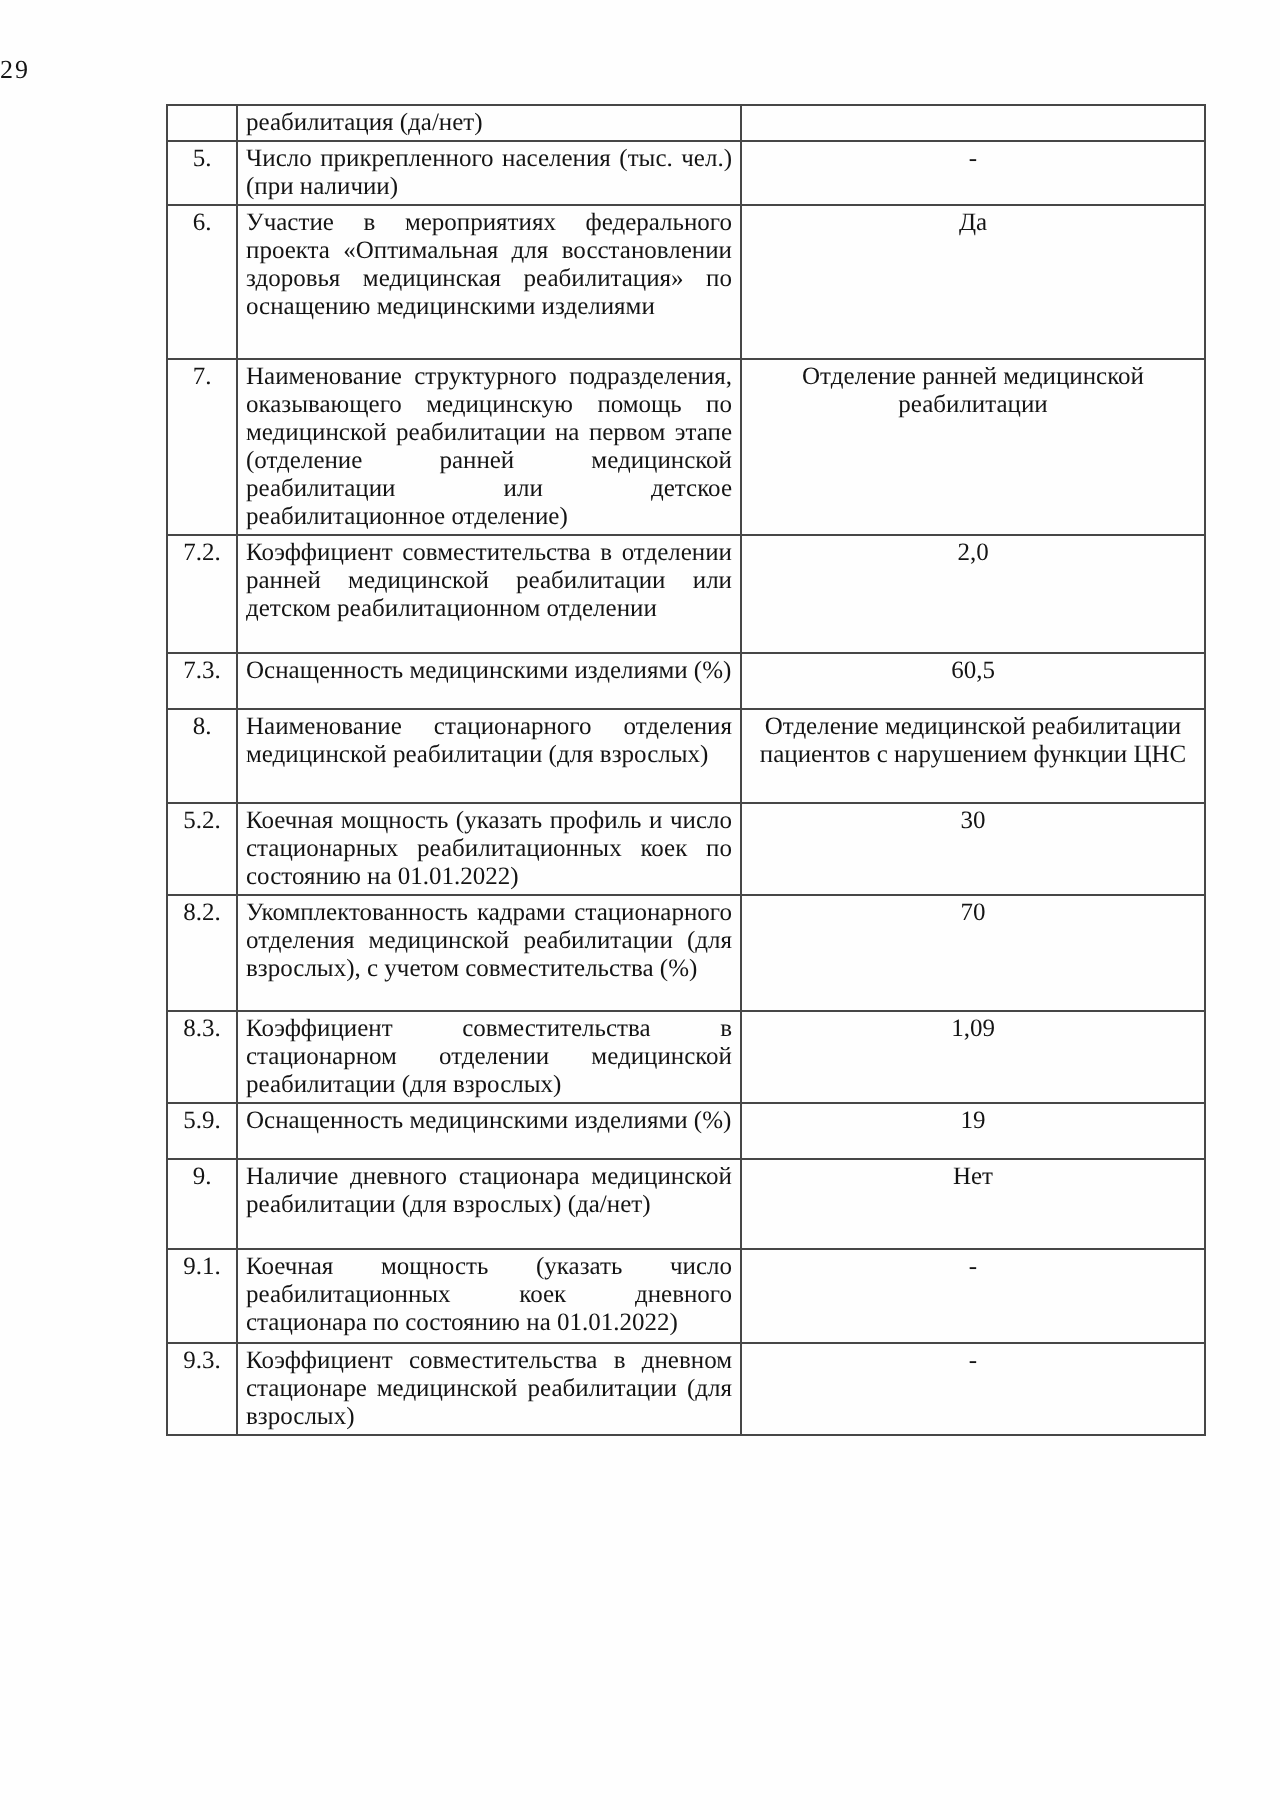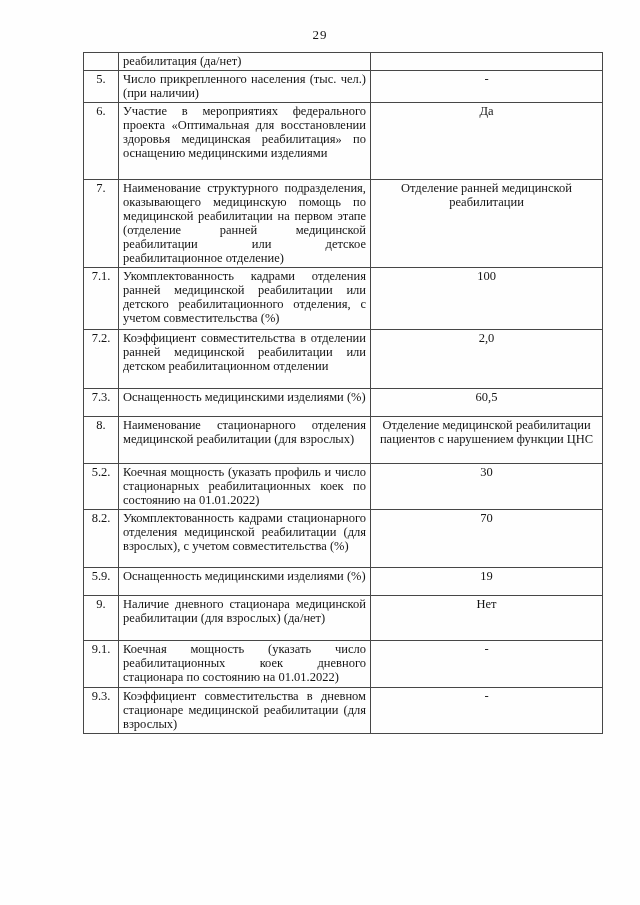--- a/index.html
+++ b/index.html
@@ -14,21 +14,21 @@
   }
   .page {
     position: relative;
     width: 640px;
     height: 905px;
     background: #fefefe;
     overflow: hidden;
   }
   .page-number {
     margin: 27px 0 0 0;
-    text-align: center;
+    text-align: left;
     font-size: 13px;
     line-height: 15px;
     letter-spacing: 1px;
   }
   table.doc-table {
     border-collapse: collapse;
     table-layout: fixed;
     margin: 10px 0 0 83px;
     width: 519px;
   }
@@ -85,25 +85,20 @@
       <tr style="height:77px">
         <td class="c-num">6.</td>
         <td class="c-label">Участие в мероприятиях федерального проекта «Оптимальная для восстановлении здоровья медицинская реабилитация» по оснащению медицинскими изделиями</td>
         <td class="c-value">Да</td>
       </tr>
       <tr style="height:84px">
         <td class="c-num">7.</td>
         <td class="c-label">Наименование структурного подразделения, оказывающего медицинскую помощь по медицинской реабилитации на первом этапе (отделение ранней медицинской реабилитации или детское реабилитационное отделение)</td>
         <td class="c-value">Отделение ранней медицинской реабилитации</td>
       </tr>
-      <tr style="height:62px">
-        <td class="c-num">7.1.</td>
-        <td class="c-label">Укомплектованность кадрами отделения ранней медицинской реабилитации или детского реабилитационного отделения, с учетом совместительства (%)</td>
-        <td class="c-value">100</td>
-      </tr>
       <tr style="height:59px">
         <td class="c-num">7.2.</td>
         <td class="c-label">Коэффициент совместительства в отделении ранней медицинской реабилитации или детском реабилитационном отделении</td>
         <td class="c-value">2,0</td>
       </tr>
       <tr style="height:28px">
         <td class="c-num">7.3.</td>
         <td class="c-label">Оснащенность медицинскими изделиями (%)</td>
         <td class="c-value">60,5</td>
       </tr>
@@ -114,20 +109,25 @@
       </tr>
       <tr style="height:45px">
         <td class="c-num">5.2.</td>
         <td class="c-label">Коечная мощность (указать профиль и число стационарных реабилитационных коек по состоянию на 01.01.2022)</td>
         <td class="c-value">30</td>
       </tr>
       <tr style="height:58px">
         <td class="c-num">8.2.</td>
         <td class="c-label">Укомплектованность кадрами стационарного отделения медицинской реабилитации (для взрослых), с учетом совместительства (%)</td>
         <td class="c-value">70</td>
+      </tr>
+      <tr style="height:45px">
+        <td class="c-num">8.3.</td>
+        <td class="c-label">Коэффициент совместительства в стационарном отделении медицинской реабилитации (для взрослых)</td>
+        <td class="c-value">1,09</td>
       </tr>
       <tr style="height:28px">
         <td class="c-num">5.9.</td>
         <td class="c-label">Оснащенность медицинскими изделиями (%)</td>
         <td class="c-value">19</td>
       </tr>
       <tr style="height:45px">
         <td class="c-num">9.</td>
         <td class="c-label">Наличие дневного стационара медицинской реабилитации (для взрослых) (да/нет)</td>
         <td class="c-value">Нет</td>

